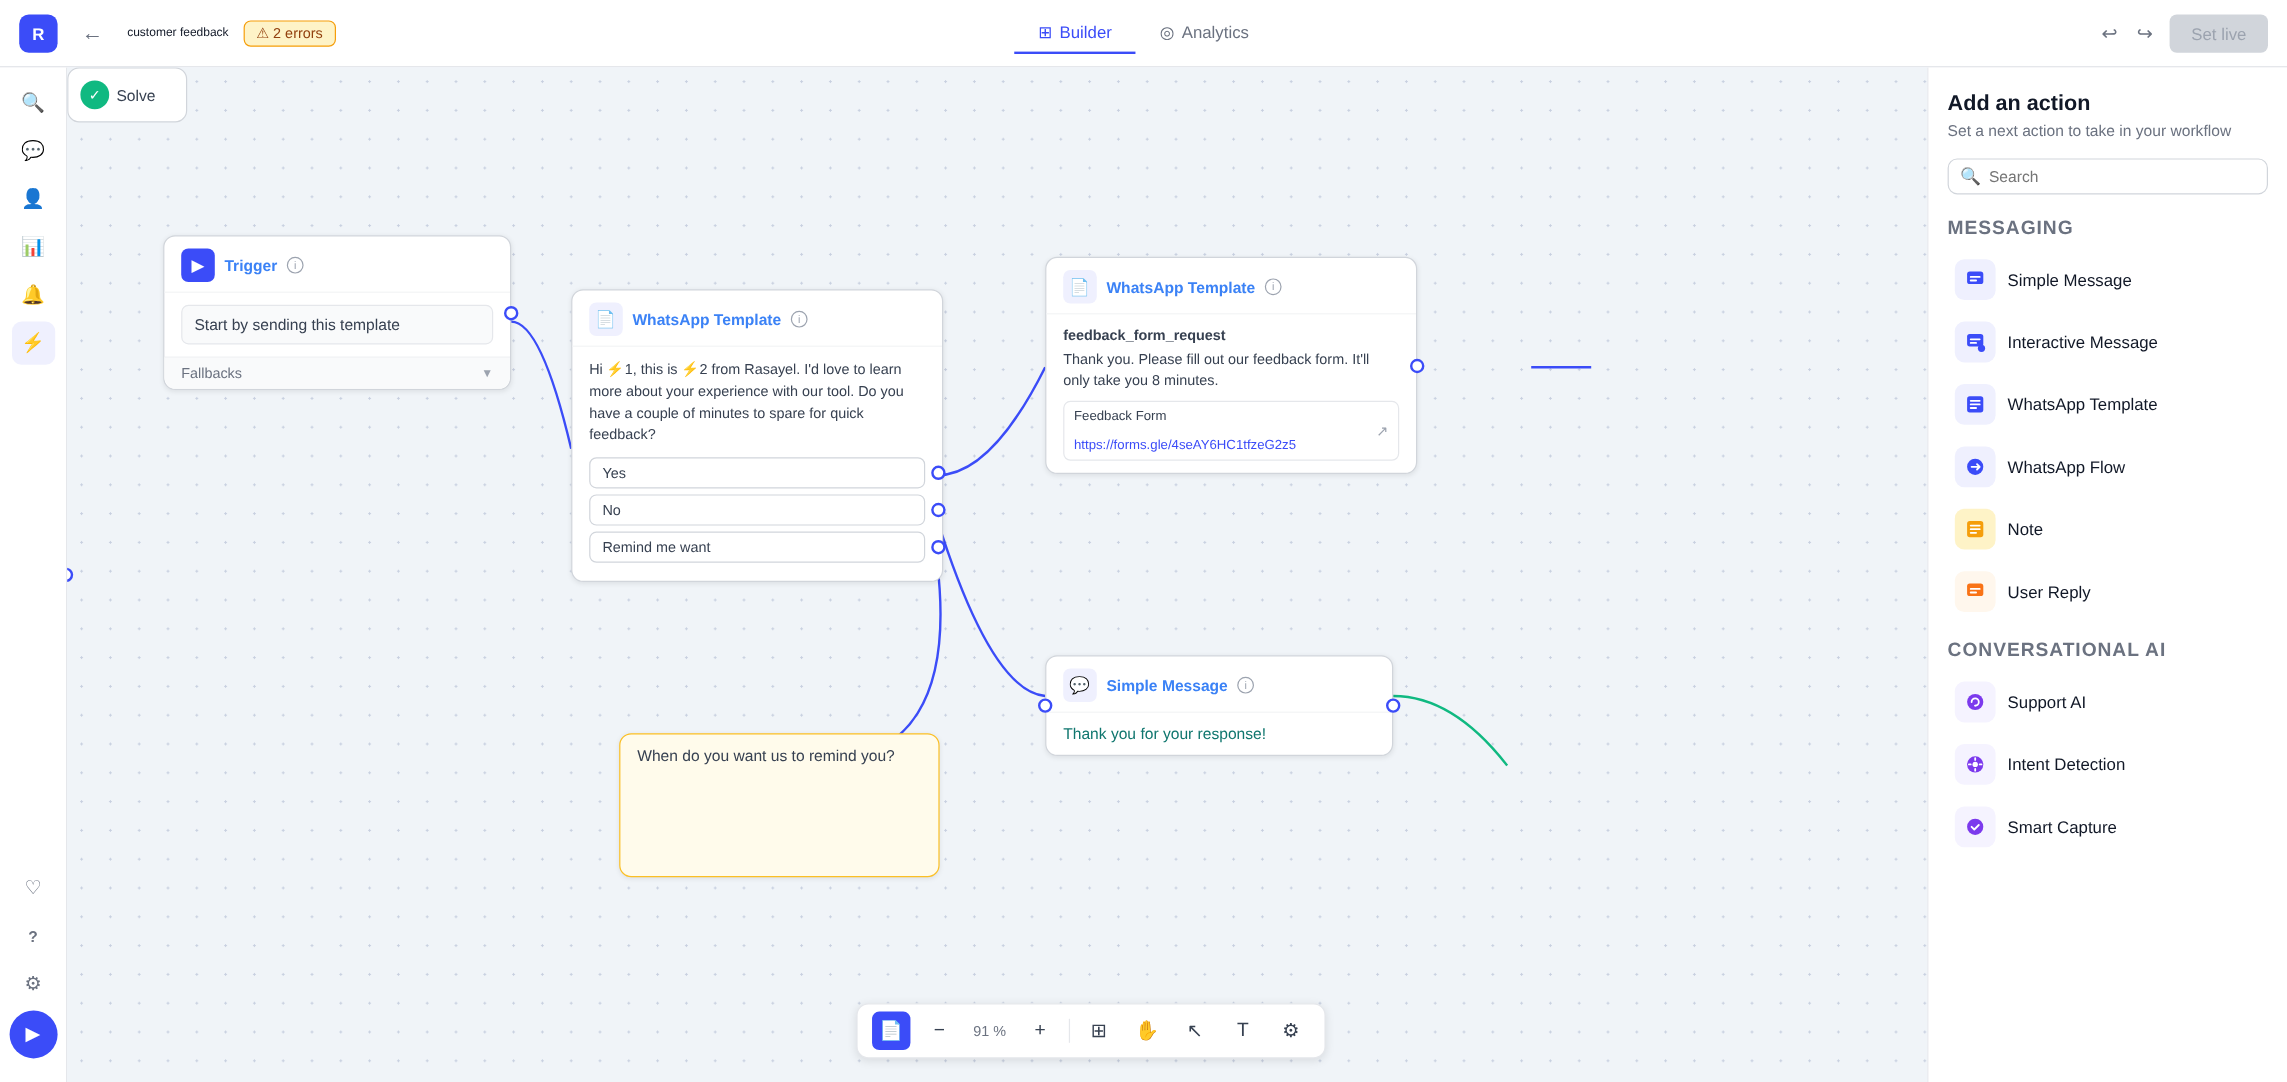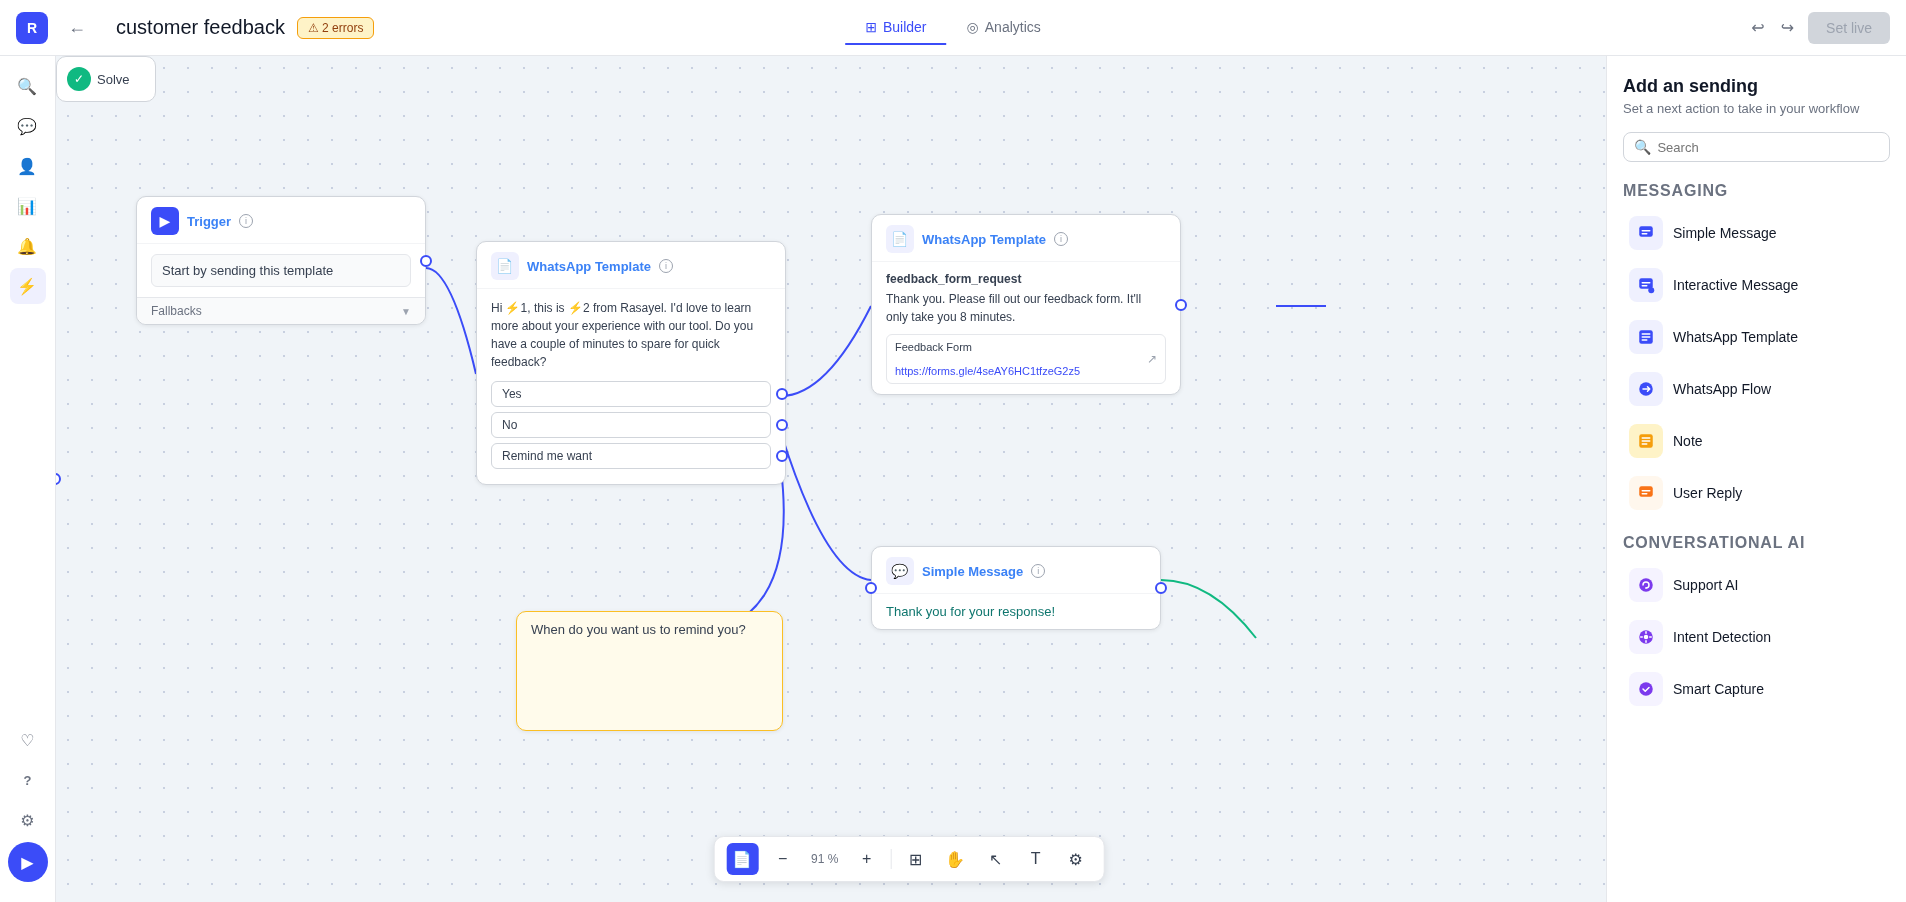--- a/index.html
+++ b/index.html
@@ -26,24 +26,23 @@
       flex-shrink: 0;
     }
     .topbar-back {
       cursor: pointer;
       color: #6b7280;
       font-size: 18px;
       padding: 4px 8px;
       border: none; background: none;
     }
     .topbar-title {
-      font-size: 20px;
+      font-size: 10px;
       font-weight: 500;
       color: #111827;
-      margin-left: 10px;
     }
     .topbar-error-badge {
       background: #fef3c7;
       border: 1px solid #f59e0b;
       border-radius: 6px;
       padding: 3px 10px;
       font-size: 12px;
       color: #92400e;
       display: flex; align-items: center; gap: 4px;
     }
@@ -553,21 +552,21 @@
       <div class="canvas-toolbar-divider"></div>
       <button class="canvas-toolbar-btn">⊞</button>
       <button class="canvas-toolbar-btn">✋</button>
       <button class="canvas-toolbar-btn">↖</button>
       <button class="canvas-toolbar-btn">T</button>
       <button class="canvas-toolbar-btn">⚙</button>
     </div>
   </div>
 
   <div class="right-panel">
-    <div class="right-panel-title">Add an sending</div>
+    <div class="right-panel-title">Add an action</div>
     <div class="right-panel-subtitle">Set a next action to take in your workflow</div>
 
     <div class="search-box">
       <span class="search-icon">🔍</span>
       <input type="text" placeholder="Search" style="">
     </div>
 
     <div class="action-section-title">Messaging</div>
 
     <div class="action-item">

